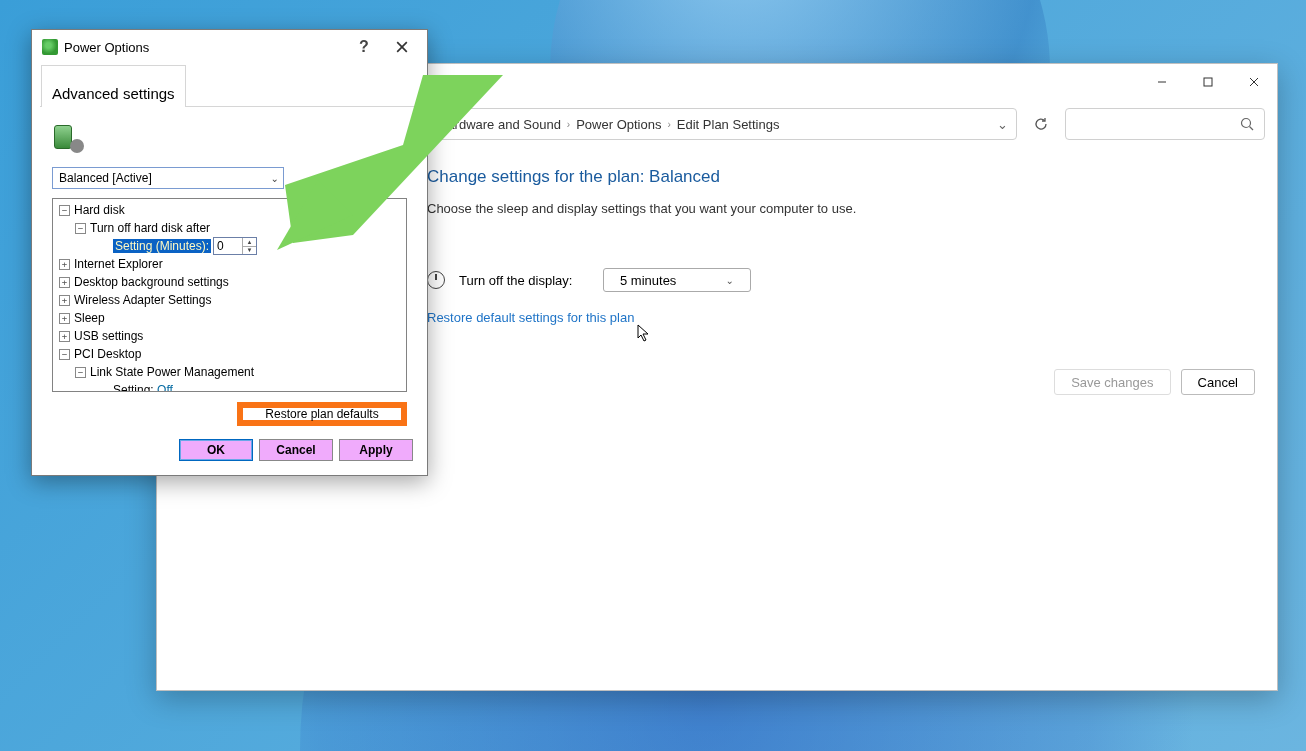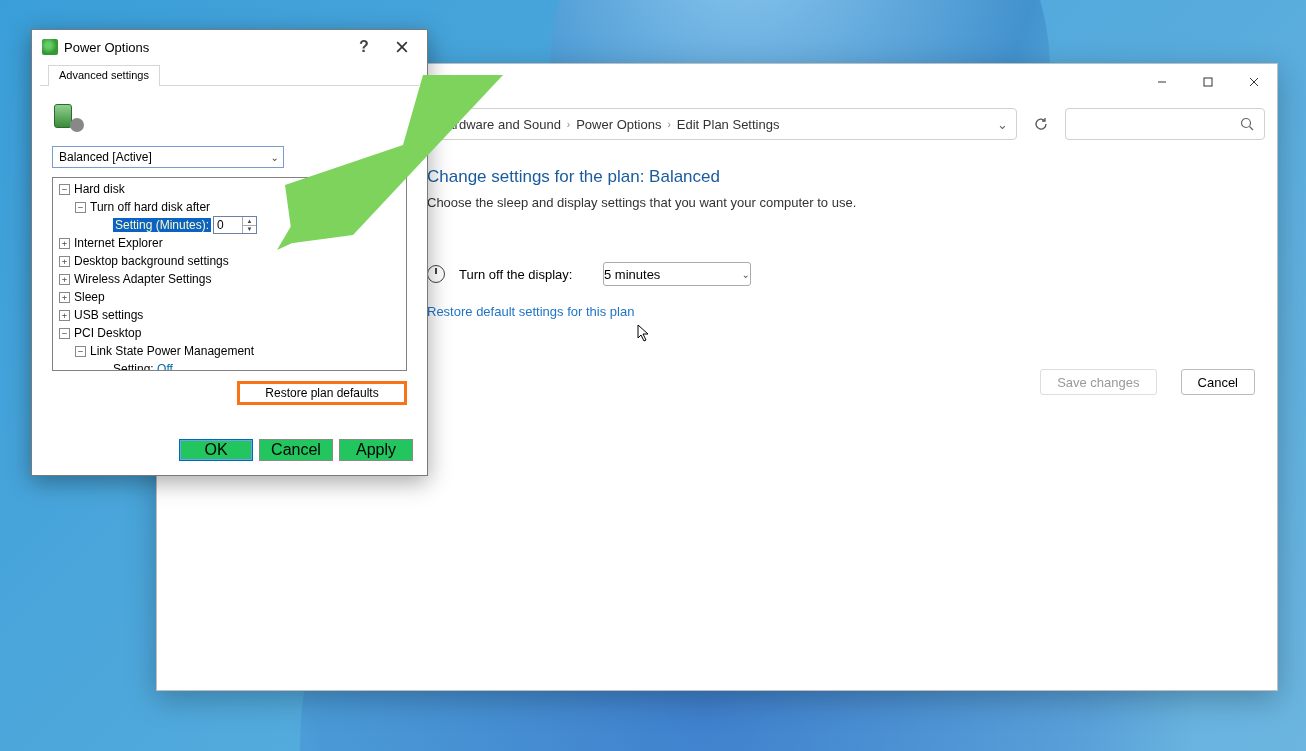--- a/index.html
+++ b/index.html
@@ -59,41 +59,41 @@
   display: flex; align-items: center; justify-content: center;
 }
 .search-box {
   width: 200px; height: 32px;
   border: 1px solid #d0d0d0; border-radius: 4px;
   display: flex; align-items: center; justify-content: flex-end;
   padding: 0 10px;
 }
 
 .cp-body { padding: 18px 0 0 270px; }
-.plan-title { font-size: 17px; color: #1a5b9e; font-weight: 400; margin-bottom: 8px; }
+.plan-title { font-size: 17px; color: #1a5b9e; font-weight: 400; margin-bottom: 14px; }
 .plan-sub { font-size: 13px; color: #333; }
 
 .setting-row {
   display: flex; align-items: center;
   margin: 52px 0 0 0;
   gap: 14px;
 }
 .setting-label { font-size: 13px; width: 130px; }
 .setting-select {
   width: 148px; height: 24px;
   border: 1px solid #aaa; border-radius: 3px;
   display: flex; align-items: center; justify-content: space-between;
-  padding: 0 0; font-size: 13px;
+  padding: 0 16px; font-size: 13px;
 }
 .cursor { position: absolute; left: 480px; top: 260px; }
 .cp-link { color: #1f74c7; font-size: 13px; display: block; margin-top: 18px; cursor: pointer; }
 .cp-link:nth-of-type(2){ margin-top: 10px; }
 .cp-footer {
   position: absolute; right: 22px; top: 305px;
-  display: flex; gap: 24px;
+  display: flex; gap: 10px;
 }
 .cp-btn {
   height: 26px; padding: 0 16px;
   border: 1px solid #bbb; border-radius: 3px;
   background: #fff; font-size: 13px;
   display: flex; align-items: center;
 }
 .cp-btn.disabled { color: #999; border-color: #ddd; }
 
 
@@ -118,24 +118,24 @@
   background: radial-gradient(circle at 40% 40%, #6c6 20%, #393 60%);
   border-radius: 2px;
 }
 .po-title-btn {
   width: 38px; height: 26px;
   display: flex; align-items: center; justify-content: center;
   font-size: 16px; font-weight: 700; color: #444;
 }
 
 .po-tab {
-  padding: 3px 10px 5px;
+  padding: 19px 10px 5px;
   border-bottom: 1px solid #d6d6d6;
-  font-size: 11px;
-  width: fit-content; margin-left: 16px;
+  font-size: 15px;
+  width: fit-content; margin-left: 9px;
   background: #fff;
   border: 1px solid #d6d6d6; border-bottom: none;
   position: relative; top: 1px;
 }
 .po-tab-border { height: 1px; background: #d6d6d6; margin: 0 8px; }
 
 .po-desc {
   display: flex; gap: 10px;
   padding: 14px 20px 8px 20px;
 }
@@ -209,35 +209,36 @@
   flex: 1; display: flex; align-items: center; justify-content: center;
   font-size: 6px; color: #444;
   border-bottom: 1px solid #aaa;
 }
 .spinner-btns div:last-child { border-bottom: none; }
 .off-val { color: #0369a1; }
 
 .restore-btn {
   margin: 10px 20px 0 auto;
   width: 170px; height: 24px;
-  border: 3px solid #f97316;
+  border: 6px solid #f97316;
   display: flex; align-items: center; justify-content: center;
   font-size: 12px; background: #fff;
 }
 
 .po-footer {
   margin-top: auto;
   padding: 0 14px 14px 0;
   display: flex; justify-content: flex-end; gap: 6px;
 }
 .po-footer .btn {
   width: 74px; height: 22px;
-  border: 1px solid #888; background: #22c55e;
-  display: flex; align-items: center; justify-content: center;
-  font-size: 16px;
+  border: 1px solid #888; background: #f0abfc;
+  display: flex; align-items: center; justify-content: center;
+  font-size: 12px;
+  font-weight: bold;
 }
 .po-footer .btn.default { border: 1px solid #0067c0; box-shadow: inset 0 0 0 1px #6aa7e8; }
 
 
 .big-arrow {
   position: absolute;
   left: 273px; top: 75px;
   pointer-events: none;
 }
 </style>

